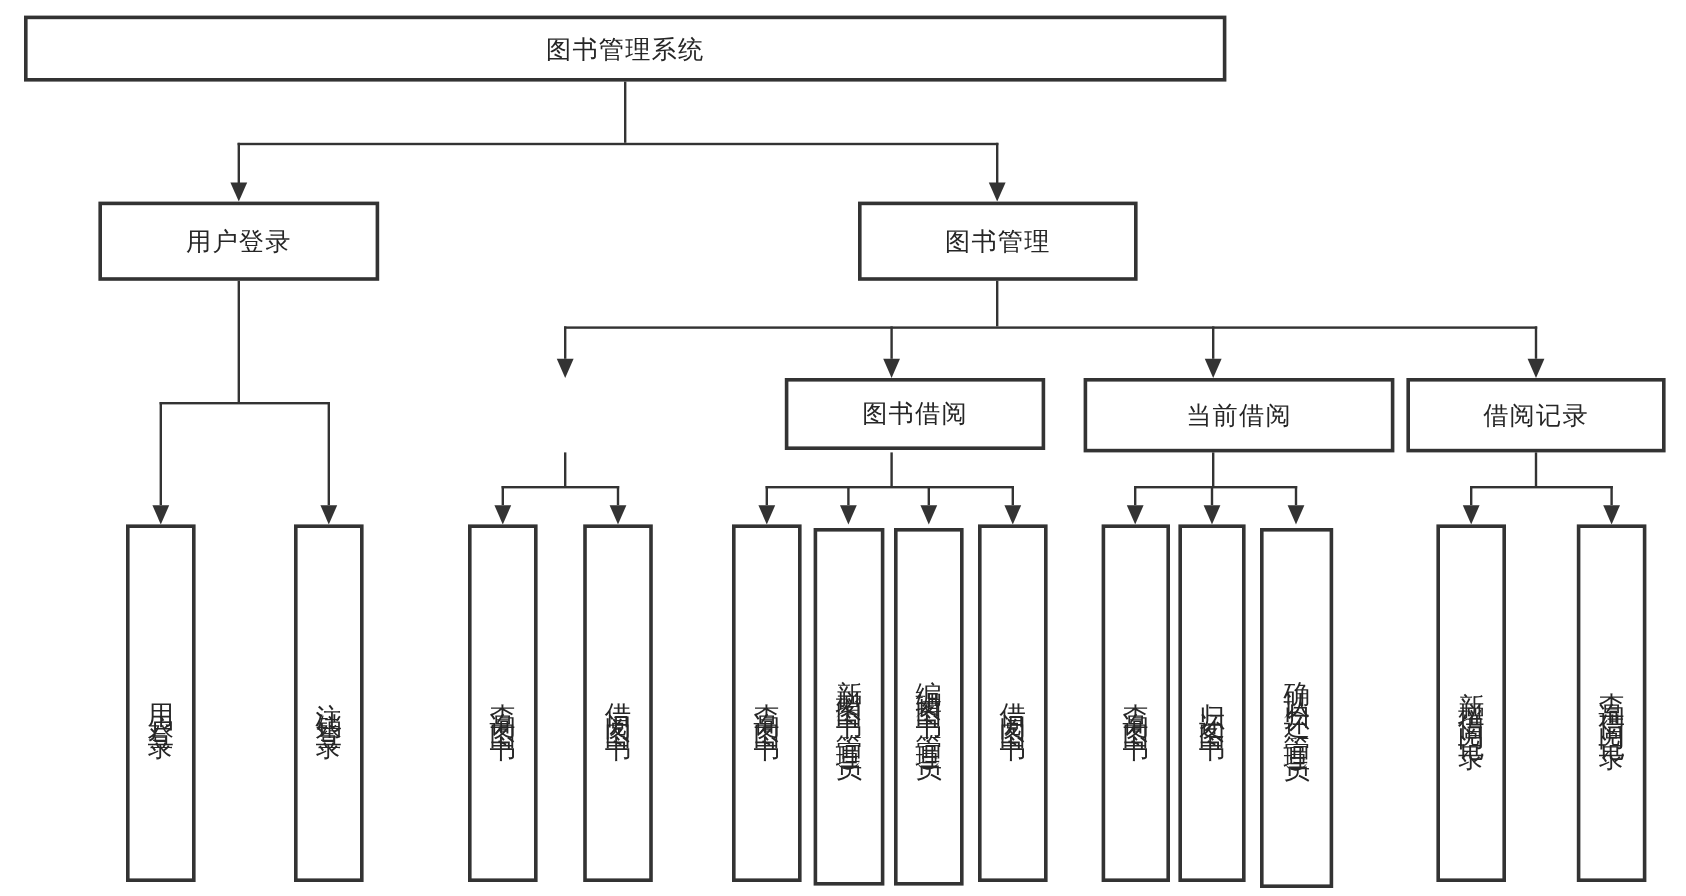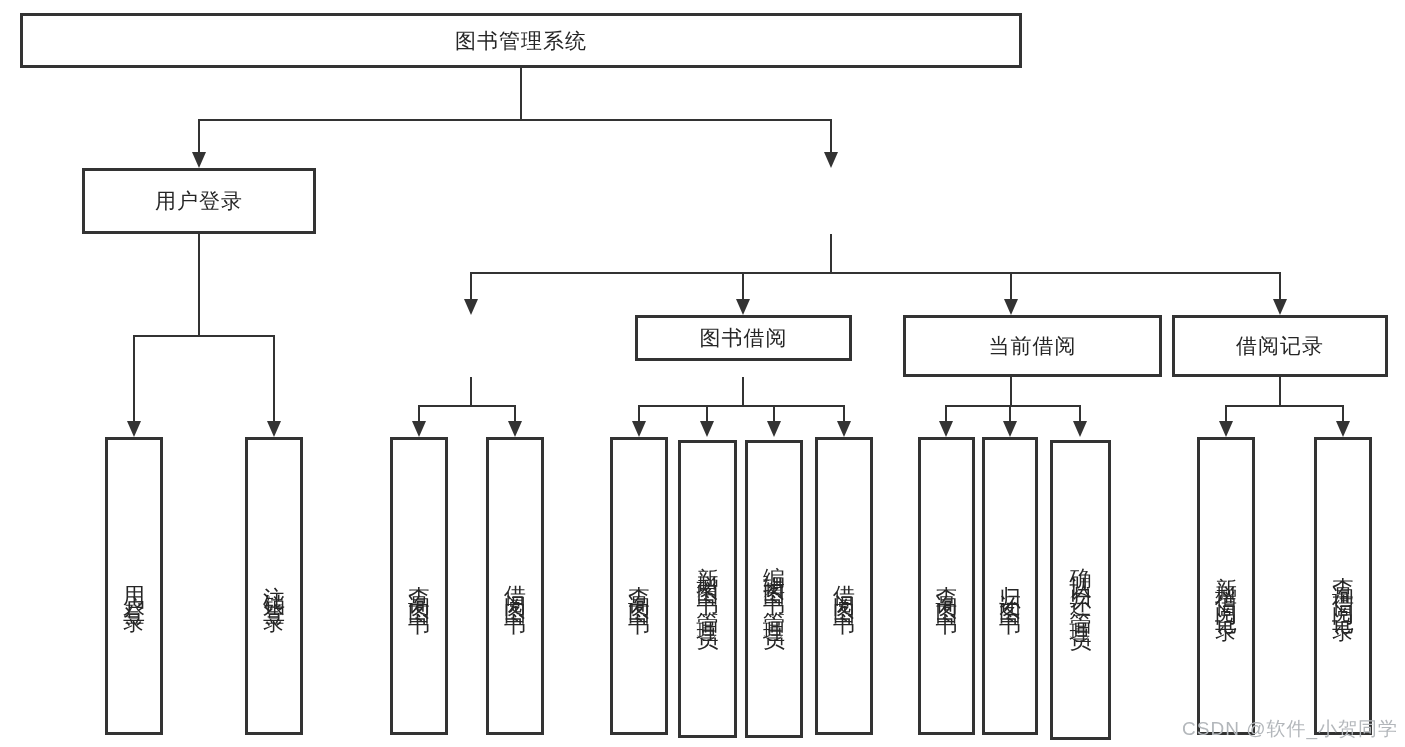--- a/index.html
+++ b/index.html
@@ -34,40 +34,43 @@
   <div class="vl" style="left:520px;top:68px;height:51px"></div>
   <div class="hl" style="left:198px;top:119px;width:634px"></div>
   <div class="vl" style="left:198px;top:119px;height:34px"></div>
   <div class="vl" style="left:830px;top:119px;height:34px"></div>
   <div class="ar" style="left:192px;top:152px"></div>
   <div class="ar" style="left:824px;top:152px"></div>
 
   <div class="node" style="left:82px;top:168px;width:234px;height:66px">
     <span>用户登录</span>
   </div>
+  <div class="node" style="left:715px;top:168px;width:233px;height:66px">
+    <span>图书管理</span>
+  </div>
 
   <div class="vl" style="left:198px;top:234px;height:101px"></div>
   <div class="hl" style="left:133px;top:335px;width:142px"></div>
   <div class="vl" style="left:133px;top:335px;height:86px"></div>
   <div class="vl" style="left:273px;top:335px;height:86px"></div>
   <div class="ar" style="left:127px;top:421px"></div>
   <div class="ar" style="left:267px;top:421px"></div>
 
   <div class="vl" style="left:830px;top:234px;height:38px"></div>
   <div class="hl" style="left:470px;top:272px;width:811px"></div>
   <div class="vl" style="left:470px;top:272px;height:27px"></div>
   <div class="vl" style="left:742px;top:272px;height:27px"></div>
   <div class="vl" style="left:1010px;top:272px;height:27px"></div>
   <div class="vl" style="left:1279px;top:272px;height:27px"></div>
   <div class="ar" style="left:464px;top:299px"></div>
   <div class="ar" style="left:736px;top:299px"></div>
   <div class="ar" style="left:1004px;top:299px"></div>
   <div class="ar" style="left:1273px;top:299px"></div>
 
-  <div class="node" style="left:635px;top:315px;width:217px;height:46px">
+  <div class="node" style="left:654px;top:315px;width:217px;height:60px">
     <span>图书借阅</span>
   </div>
   <div class="node" style="left:903px;top:315px;width:259px;height:62px">
     <span>当前借阅</span>
   </div>
   <div class="node" style="left:1172px;top:315px;width:216px;height:62px">
     <span>借阅记录</span>
   </div>
 
   <div class="vl" style="left:470px;top:377px;height:28px"></div>
@@ -141,15 +144,14 @@
     <span>确认归还（管理员）</span>
   </div>
 
   <div class="node leaf" style="left:1197px;top:437px;width:58px;height:298px">
     <span>新增借阅记录</span>
   </div>
   <div class="node leaf" style="left:1314px;top:437px;width:58px;height:298px">
     <span>查询借阅记录</span>
   </div>
 
-  <div class="watermark">CSDN @软件_小贺同学</div>
 
 </div>
 
 </body></html>

